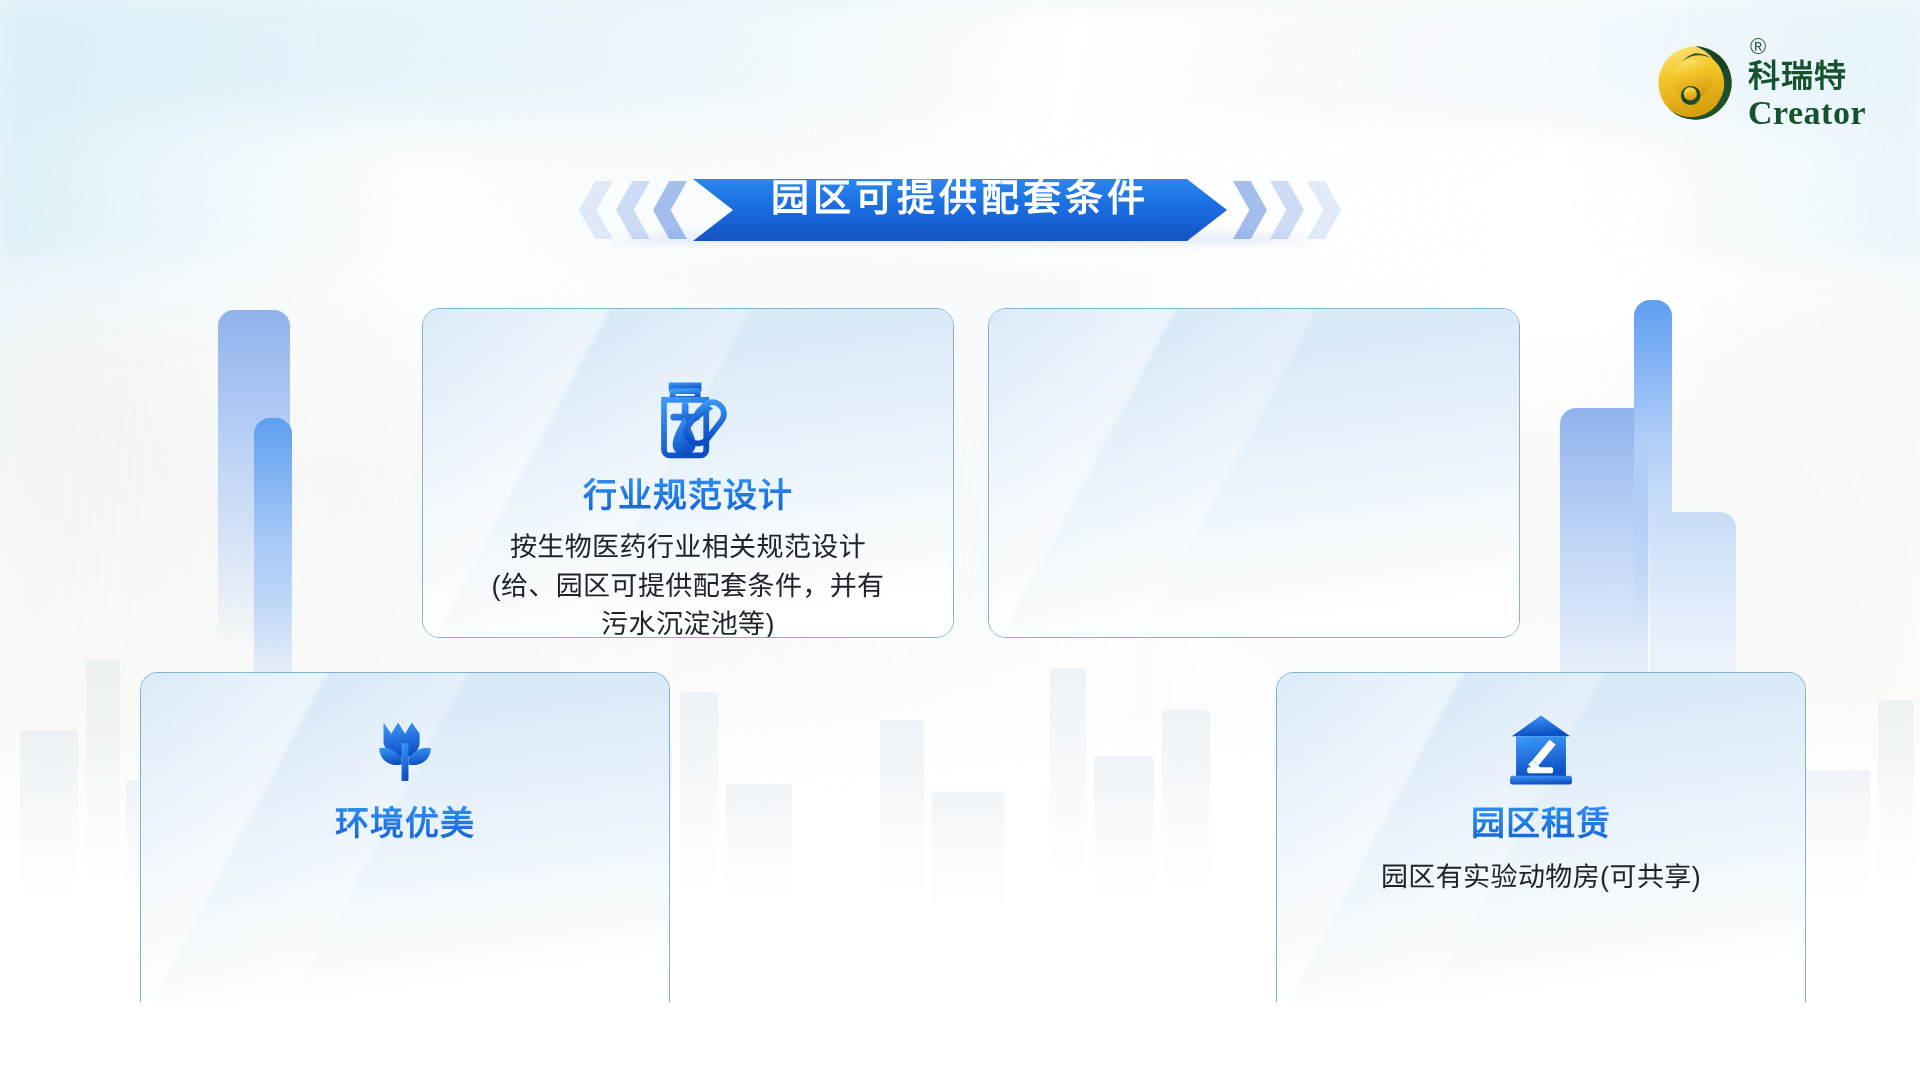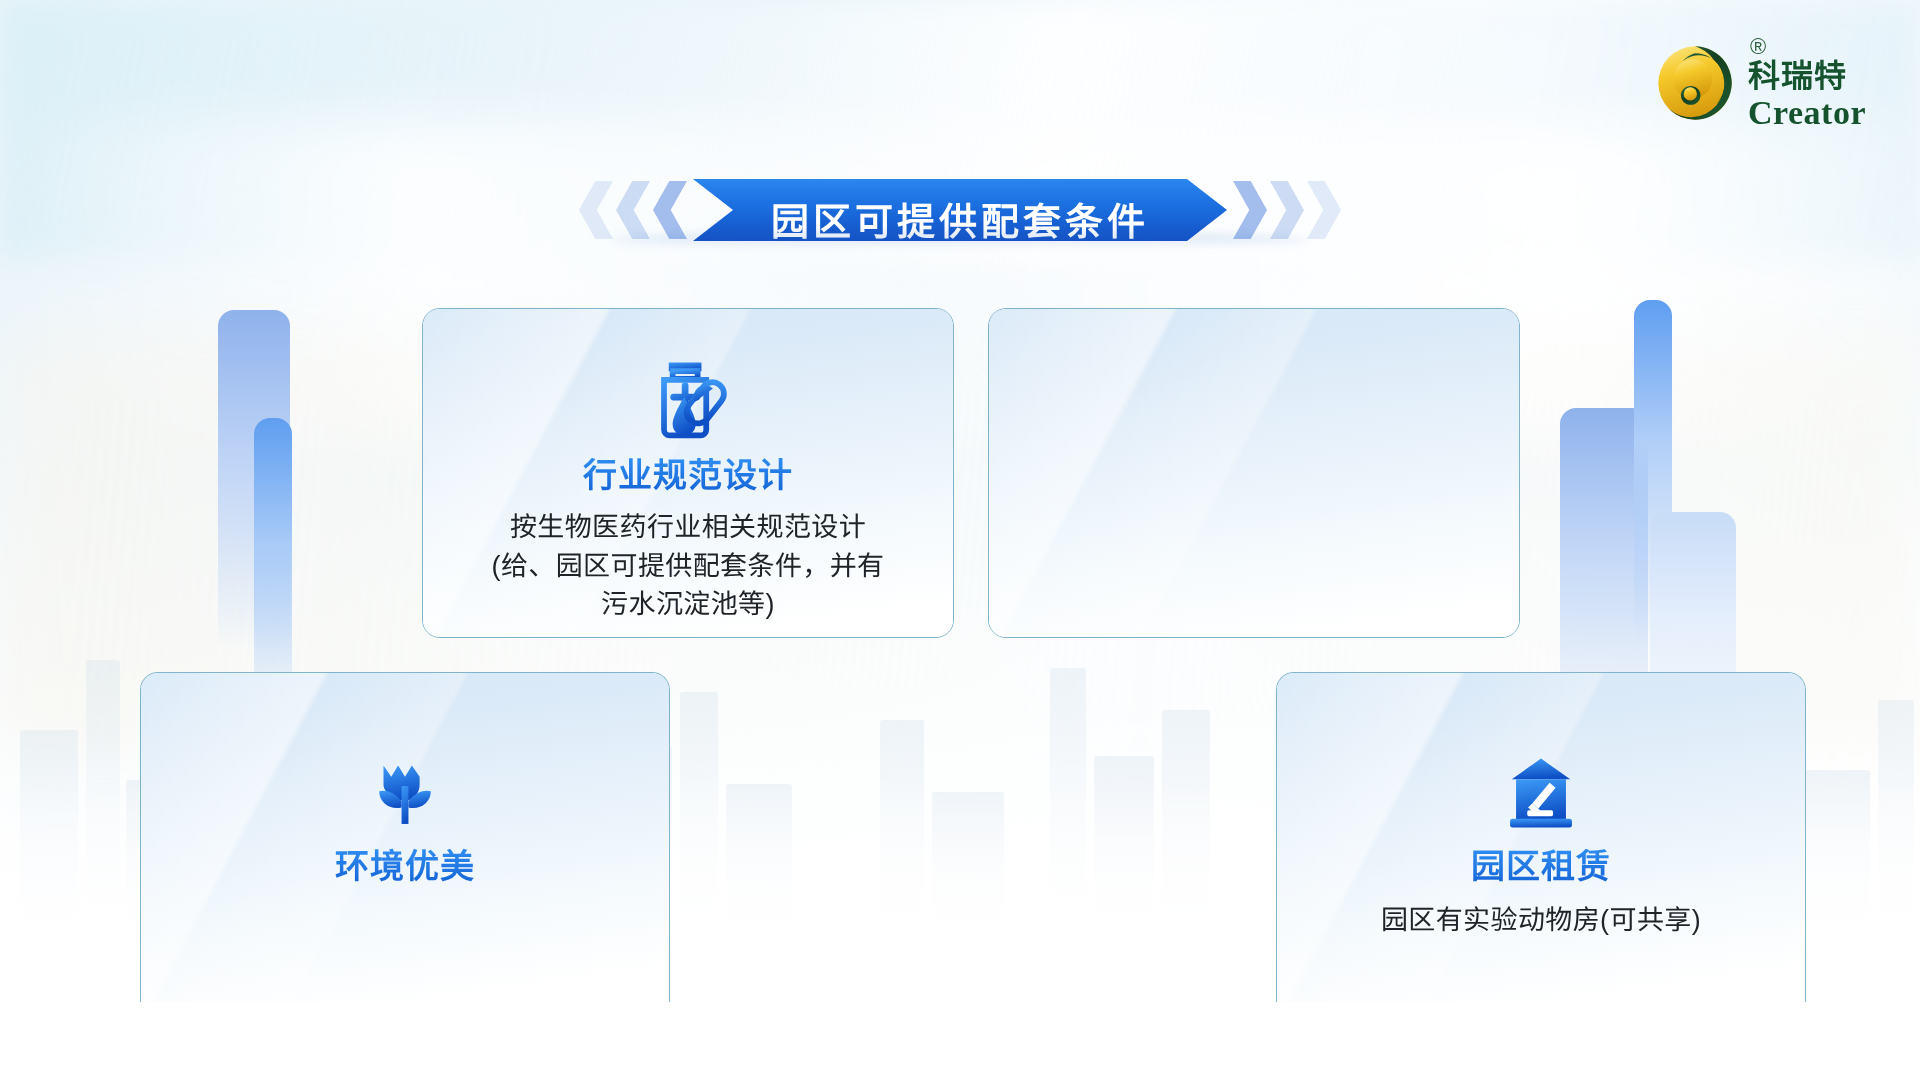--- a/index.html
+++ b/index.html
@@ -171,21 +171,21 @@
   .chev.left { transform: scaleX(-1); }
   .chev-group { display: flex; align-items: center; gap: 3px; }
   .chev-group.left { margin-right: 6px; }
   .chev-group.right { margin-left: 6px; }
 
   .banner {
     position: relative;
     height: 62px;
     padding: 0 78px;
     display: flex;
-    align-items: flex-end;
+    align-items: flex-start;
     justify-content: center;
     background: linear-gradient(180deg, #2b86ef 0%, #1b6fe0 42%, #1452c6 100%);
     clip-path: polygon(0 0, calc(100% - 40px) 0, 100% 50%, calc(100% - 40px) 100%, 0 100%, 40px 50%);
     box-shadow: 0 6px 14px rgba(24, 86, 190, 0.22);
   }
   .banner-title {
     font-size: 38px;
     font-weight: 700;
     color: #ffffff;
     letter-spacing: 4px;
@@ -245,36 +245,36 @@
     line-height: 1.42;
     letter-spacing: 0.4px;
   }
 
   
   .card.top {
     top: 308px;
     width: 532px;
     height: 330px;
   }
-  .card.top .card-inner { padding-top: 42px; }
+  .card.top .card-inner { padding-top: 62px; }
   .card.top .card-title { margin-top: 10px; }
   .card.top .card-desc { margin-top: 14px; width: 420px; }
   #card-1 { left: 422px; }
   #card-2 { left: 988px; }
 
   
   .card.bottom {
     top: 672px;
     width: 530px;
     height: 330px;
     border-bottom: none;
     border-bottom-left-radius: 0;
     border-bottom-right-radius: 0;
   }
-  .card.bottom .card-inner { padding-top: 77px; }
+  .card.bottom .card-inner { padding-top: 34px; }
   .card.bottom .card-title { margin-top: 12px; }
   .card.bottom .card-desc { margin-top: 16px; width: 470px; }
   #card-3 { left: 140px; }
   #card-4 { left: 708px; }
   #card-5 { left: 1276px; }
 </style>
 </head>
 <body>
 
 <div class="slide">

